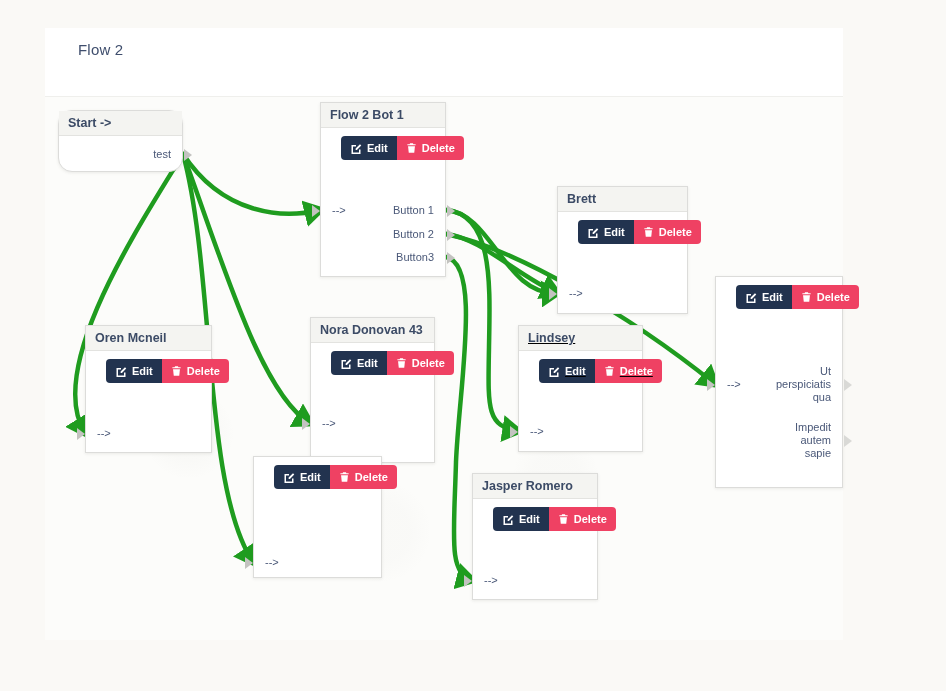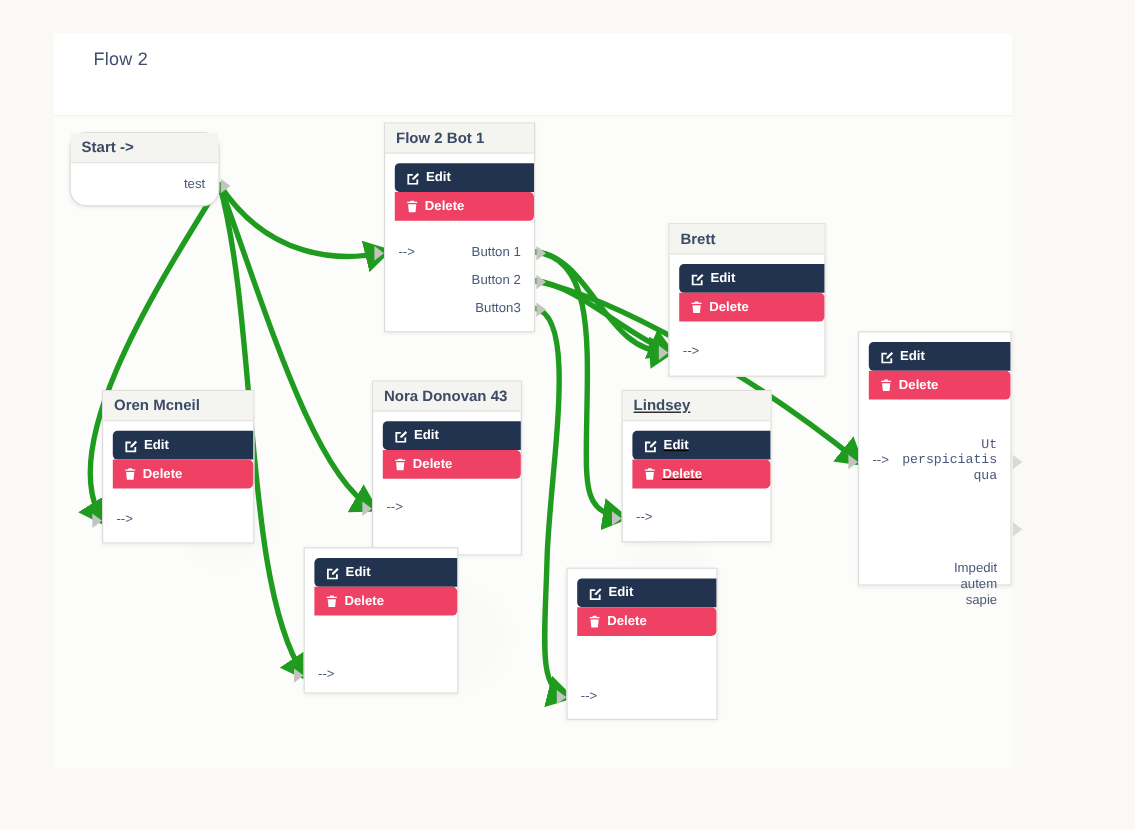--- a/index.html
+++ b/index.html
@@ -31,21 +31,21 @@
     position:absolute;z-index:2;background:#ffffff;
     border:1px solid #dcdcda;box-shadow:0 1px 3px rgba(80,80,70,.10);
     box-sizing:border-box;
   }
   .node-header{
     height:25px;background:#f4f4f1;border-bottom:1px solid #e3e3e0;
     box-sizing:border-box;padding:5px 9px 0;
     font-size:12.5px;font-weight:700;color:#3c4b66;
     white-space:nowrap;overflow:hidden;
   }
-  .btn-row{display:flex;margin:8px 0 0 8px;flex-direction:column;}
+  .btn-row{display:flex;margin:8px 0 0 20px;}
   .btn{
     height:24px;display:inline-flex;align-items:center;gap:5px;
     color:#fff;font-size:11px;font-weight:700;padding:0 9px;
     box-sizing:border-box;cursor:pointer;border:none;
   }
   .btn svg{display:block;}
   .btn-edit{border-radius:4px 0 0 4px;}
   .btn-delete{border-radius:0 4px 4px 0;}
   .port-label{
     position:absolute;font-size:11px;color:#4a5878;line-height:13px;
@@ -159,27 +159,27 @@
         <button class="btn btn-delete" style="background: rgb(239, 65, 99);">
           <svg width="11" height="12" viewBox="0 0 16 16">
             <path d="M6 1h4l.8 1.5H14V4H2V2.5h3.2z" fill="#fff"></path>
             <path d="M3 5.5h10L12 15H4z" fill="#fff"></path>
           </svg>
           <span>Delete</span>
         </button>
       </div>
       <div class="port-label in-port" style="top: 101px;">--&gt;</div>
       <div class="marker in" style="top: 102px;"></div>
-      <div class="port-label out-port" style="top: 88px; font-family: Liberation Mono, monospace;">
+      <div class="port-label out-port" style="top: 88px;">
         <div>Ut</div>
         <div>perspiciatis</div>
         <div>qua</div>
       </div>
       <div class="marker out faint" style="top: 102px;"></div>
-      <div class="port-label out-port" style="top: 144px; margin-top: 47px;">
+      <div class="port-label out-port" style="top: 144px;">
         <div>Impedit</div>
         <div>autem</div>
         <div>sapie</div>
       </div>
       <div class="marker out faint" style="top: 158px;"></div>
     </div>
     <div class="node" style="left: 40px; top: 228px; width: 127px; height: 128px;">
       <div class="node-header">Oren Mcneil</div>
       <div class="btn-row">
         <button class="btn btn-edit" style="background: rgb(34, 51, 79);">
@@ -256,20 +256,21 @@
             <path d="M6 1h4l.8 1.5H14V4H2V2.5h3.2z" fill="#fff"></path>
             <path d="M3 5.5h10L12 15H4z" fill="#fff"></path>
           </svg>
           <span>Delete</span>
         </button>
       </div>
       <div class="port-label in-port" style="top: 99px;">--&gt;</div>
       <div class="marker in" style="top: 100px;"></div>
     </div>
     <div class="node" style="left: 427px; top: 376px; width: 126px; height: 127px;">
+      <div class="node-header">Jasper Romero</div>
       <div class="btn-row">
         <button class="btn btn-edit" style="background: rgb(34, 51, 79);">
           <svg width="12" height="12" viewBox="0 0 16 16">
             <path d="M2 4h6v2H4v8h8v-4h2v6H2z" fill="#fff"></path>
             <path d="M7.5 8.8 13.3 3l1.7 1.7-5.8 5.8H7.5z" fill="#fff"></path>
           </svg>
           <span>Edit</span>
         </button>
         <button class="btn btn-delete" style="background: rgb(239, 65, 99);">
           <svg width="11" height="12" viewBox="0 0 16 16">

